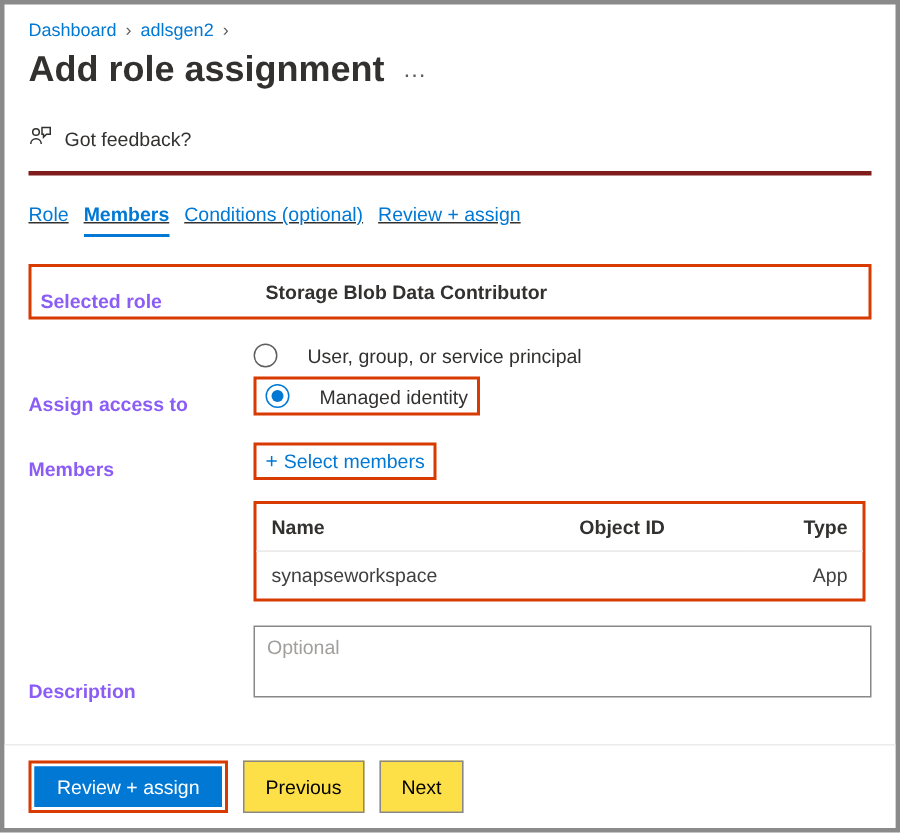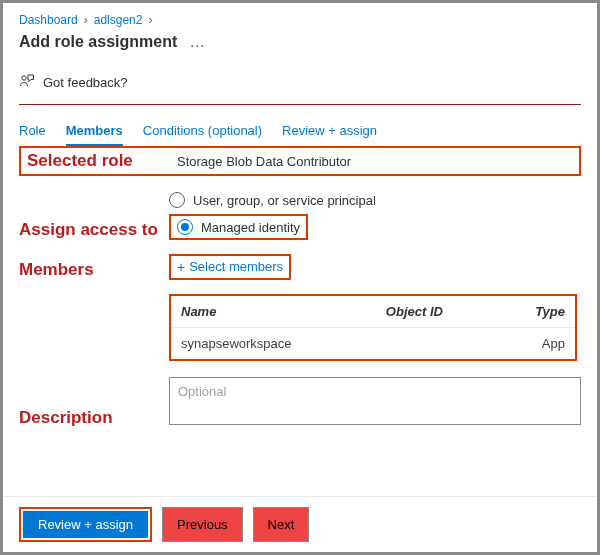--- a/index.html
+++ b/index.html
@@ -10,56 +10,56 @@
     background: #fff;
     width: 600px;
     height: 555px;
     border: 3px solid #8a8a8a;
     position: relative;
     overflow: hidden;
   }
   .content { padding: 10px 16px 0 16px; }
   .breadcrumb { font-size: 12px; color: #0078d4; margin-bottom: 6px; display: flex; align-items: center; gap: 6px; }
   .breadcrumb .sep { color: #605e5c; }
-  h1 { font-size: 16px; font-weight: 600; color: #323130; display: inline-block; }
+  h1 { font-size: 24px; font-weight: 600; color: #323130; display: inline-block; }
   .title-row { display: flex; align-items: center; gap: 12px; margin-bottom: 18px; }
   .more-dots { color: #605e5c; font-size: 16px; cursor: pointer; }
-  .feedback { display: flex; align-items: center; gap: 8px; font-size: 13px; color: #323130; padding: 4px 0 12px 0; border-bottom: 1px solid #7f1d1d; margin-bottom: 12px; }
+  .feedback { display: flex; align-items: center; gap: 8px; font-size: 13px; color: #323130; padding: 4px 0 12px 0; border-bottom: 3px solid #7f1d1d; margin-bottom: 12px; }
   .feedback svg { width: 16px; height: 16px; }
-  .tabs { display: flex; gap: 20px; margin-bottom: 0; }
+  .tabs { display: flex; gap: 10px; margin-bottom: 18px; text-decoration: underline; }
   .tab { font-size: 13px; color: #0078d4; padding: 6px 0; cursor: pointer; }
   .tab.active { border-bottom: 2px solid #0078d4; font-weight: 600; }
   .field-row { display: flex; align-items: flex-end; margin-bottom: 14px; }
-  .field-label { width: 150px; font-size: 17px; font-weight: 600; color: #b91c1c; padding-top: 2px; flex-shrink: 0; }
+  .field-label { width: 150px; font-size: 13px; font-weight: 600; color: #8b5cf6; padding-top: 2px; flex-shrink: 0; margin-top: 12px; }
   .field-body { flex: 1; }
   .hl-red { border: 2px solid #d83b01; padding: 3px 6px; }
   .selected-role-box { display: flex; align-items: center; width: 100%; }
   .selected-role-box .field-label { padding-top: 0; }
-  .radio-row { display: flex; align-items: center; gap: 8px; font-size: 13px; margin-bottom: 6px; }
+  .radio-row { display: flex; align-items: center; gap: 20px; font-size: 13px; margin-bottom: 6px; }
   .radio { width: 16px; height: 16px; border: 1px solid #605e5c; border-radius: 50%; display: inline-flex; align-items: center; justify-content: center; flex-shrink: 0; }
   .radio.checked { border-color: #0078d4; }
   .radio.checked::after { content: ""; width: 8px; height: 8px; background: #0078d4; border-radius: 50%; }
   .mi-row-wrap { display: inline-flex; }
   .select-members { display: inline-flex; align-items: center; gap: 4px; color: #0078d4; font-size: 13px; cursor: pointer; }
   .plus { font-size: 14px; line-height: 1; }
   .table-wrap { margin-left: 150px; margin-top: 10px; width: 408px; }
   table { width: 100%; border-collapse: collapse; font-size: 13px; }
-  th { text-align: left; font-weight: 600; padding: 8px 10px; border-bottom: 1px solid #edebe9; color: #323130; font-style: italic; }
+  th { text-align: left; font-weight: 600; padding: 8px 10px; border-bottom: 1px solid #edebe9; color: #323130; }
   td { padding: 8px 10px; color: #404040; }
   th:last-child, td:last-child { text-align: right; }
   .desc-area { width: 100%; height: 48px; border: 1px solid #8a8886; padding: 6px 8px; font-family: inherit; font-size: 13px; resize: none; }
   .desc-area::placeholder { color: #a19f9d; }
   .bottom-bar {
     position: absolute; bottom: 0; left: 0; right: 0;
     border-top: 1px solid #edebe9;
     padding: 10px 16px;
     display: flex; gap: 10px;
     background: #fff;
   }
-  .btn { font-size: 13px; padding: 5px 14px; border: 1px solid #8a8886; background: #ef4444; cursor: pointer; font-family: inherit; }
+  .btn { font-size: 13px; padding: 5px 14px; border: 1px solid #8a8886; background: #fde047; cursor: pointer; font-family: inherit; }
   .btn.primary { background: #0078d4; color: #fff; border-color: #0078d4; }
   .primary-wrap { border: 2px solid #d83b01; padding: 2px; display: inline-block; }
 </style>
 </head>
 <body>
 
 <div class="content">
 
   <div class="breadcrumb">
     <a style="color:#0078d4;text-decoration:none;cursor:pointer;text-align:center;">Dashboard</a>
@@ -86,21 +86,21 @@
 
   <div class="tabs">
     <div class="tab">Role</div>
     <div class="tab active">Members</div>
     <div class="tab">Conditions (optional)</div>
     <div class="tab">Review + assign</div>
   </div>
 
   <div class="hl-red selected-role-box" style="margin-bottom:16px;">
     <div class="field-label">Selected role</div>
-    <div style="font-weight:400;">Storage Blob Data Contributor</div>
+    <div style="font-weight:700;">Storage Blob Data Contributor</div>
   </div>
 
   <div class="field-row">
     <div class="field-label">Assign access to</div>
     <div class="field-body">
       <label class="radio-row">
         <span class="radio"></span>
         <span>User, group, or service principal</span>
       </label>
       <div class="mi-row-wrap hl-red">

